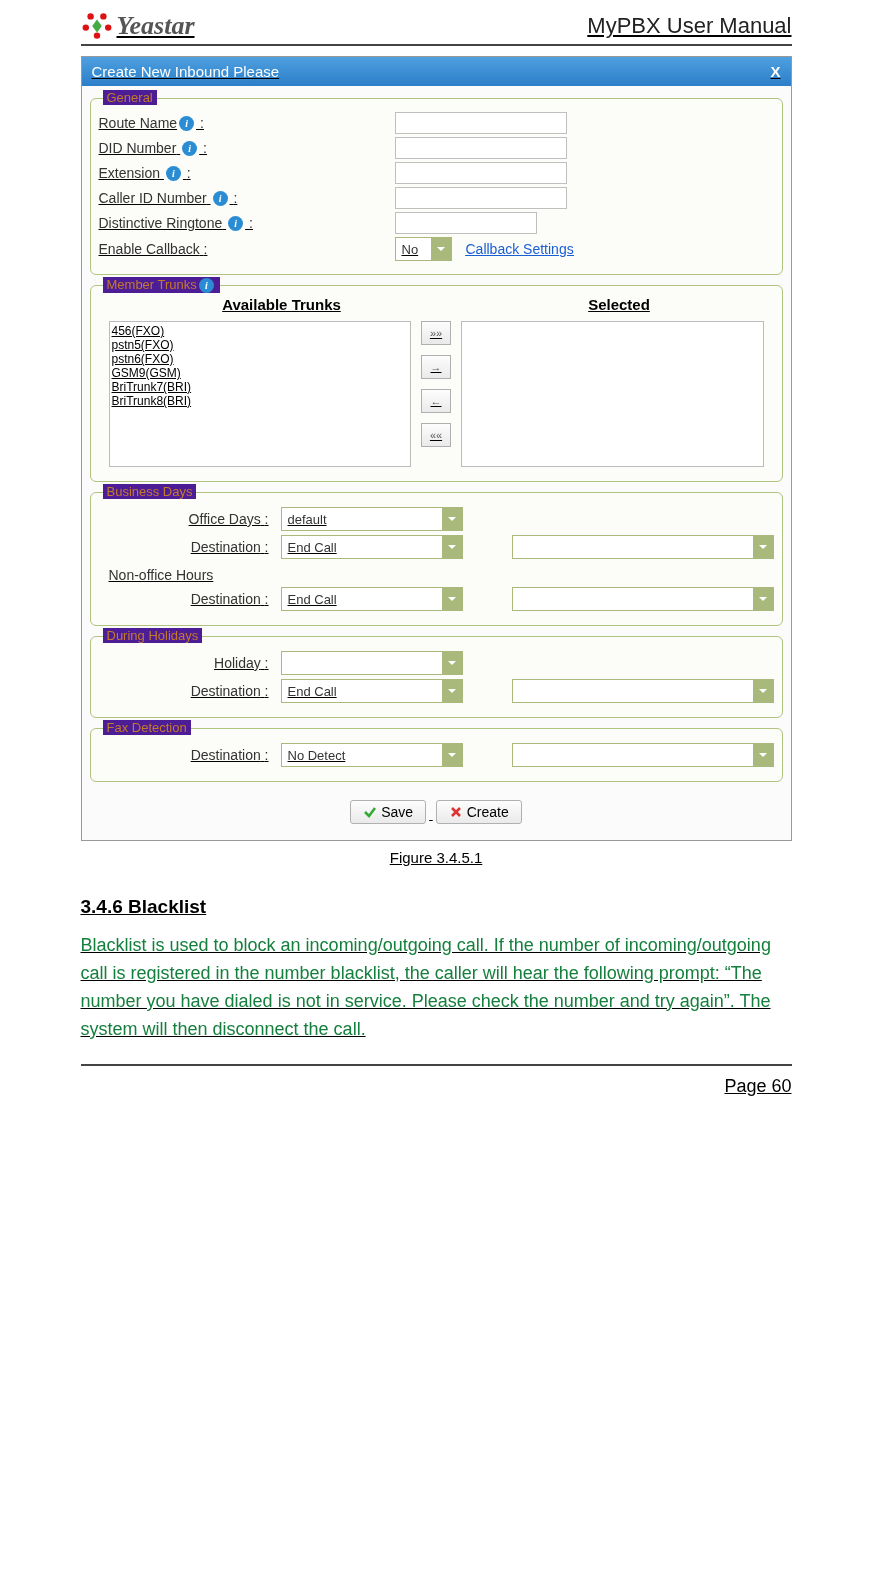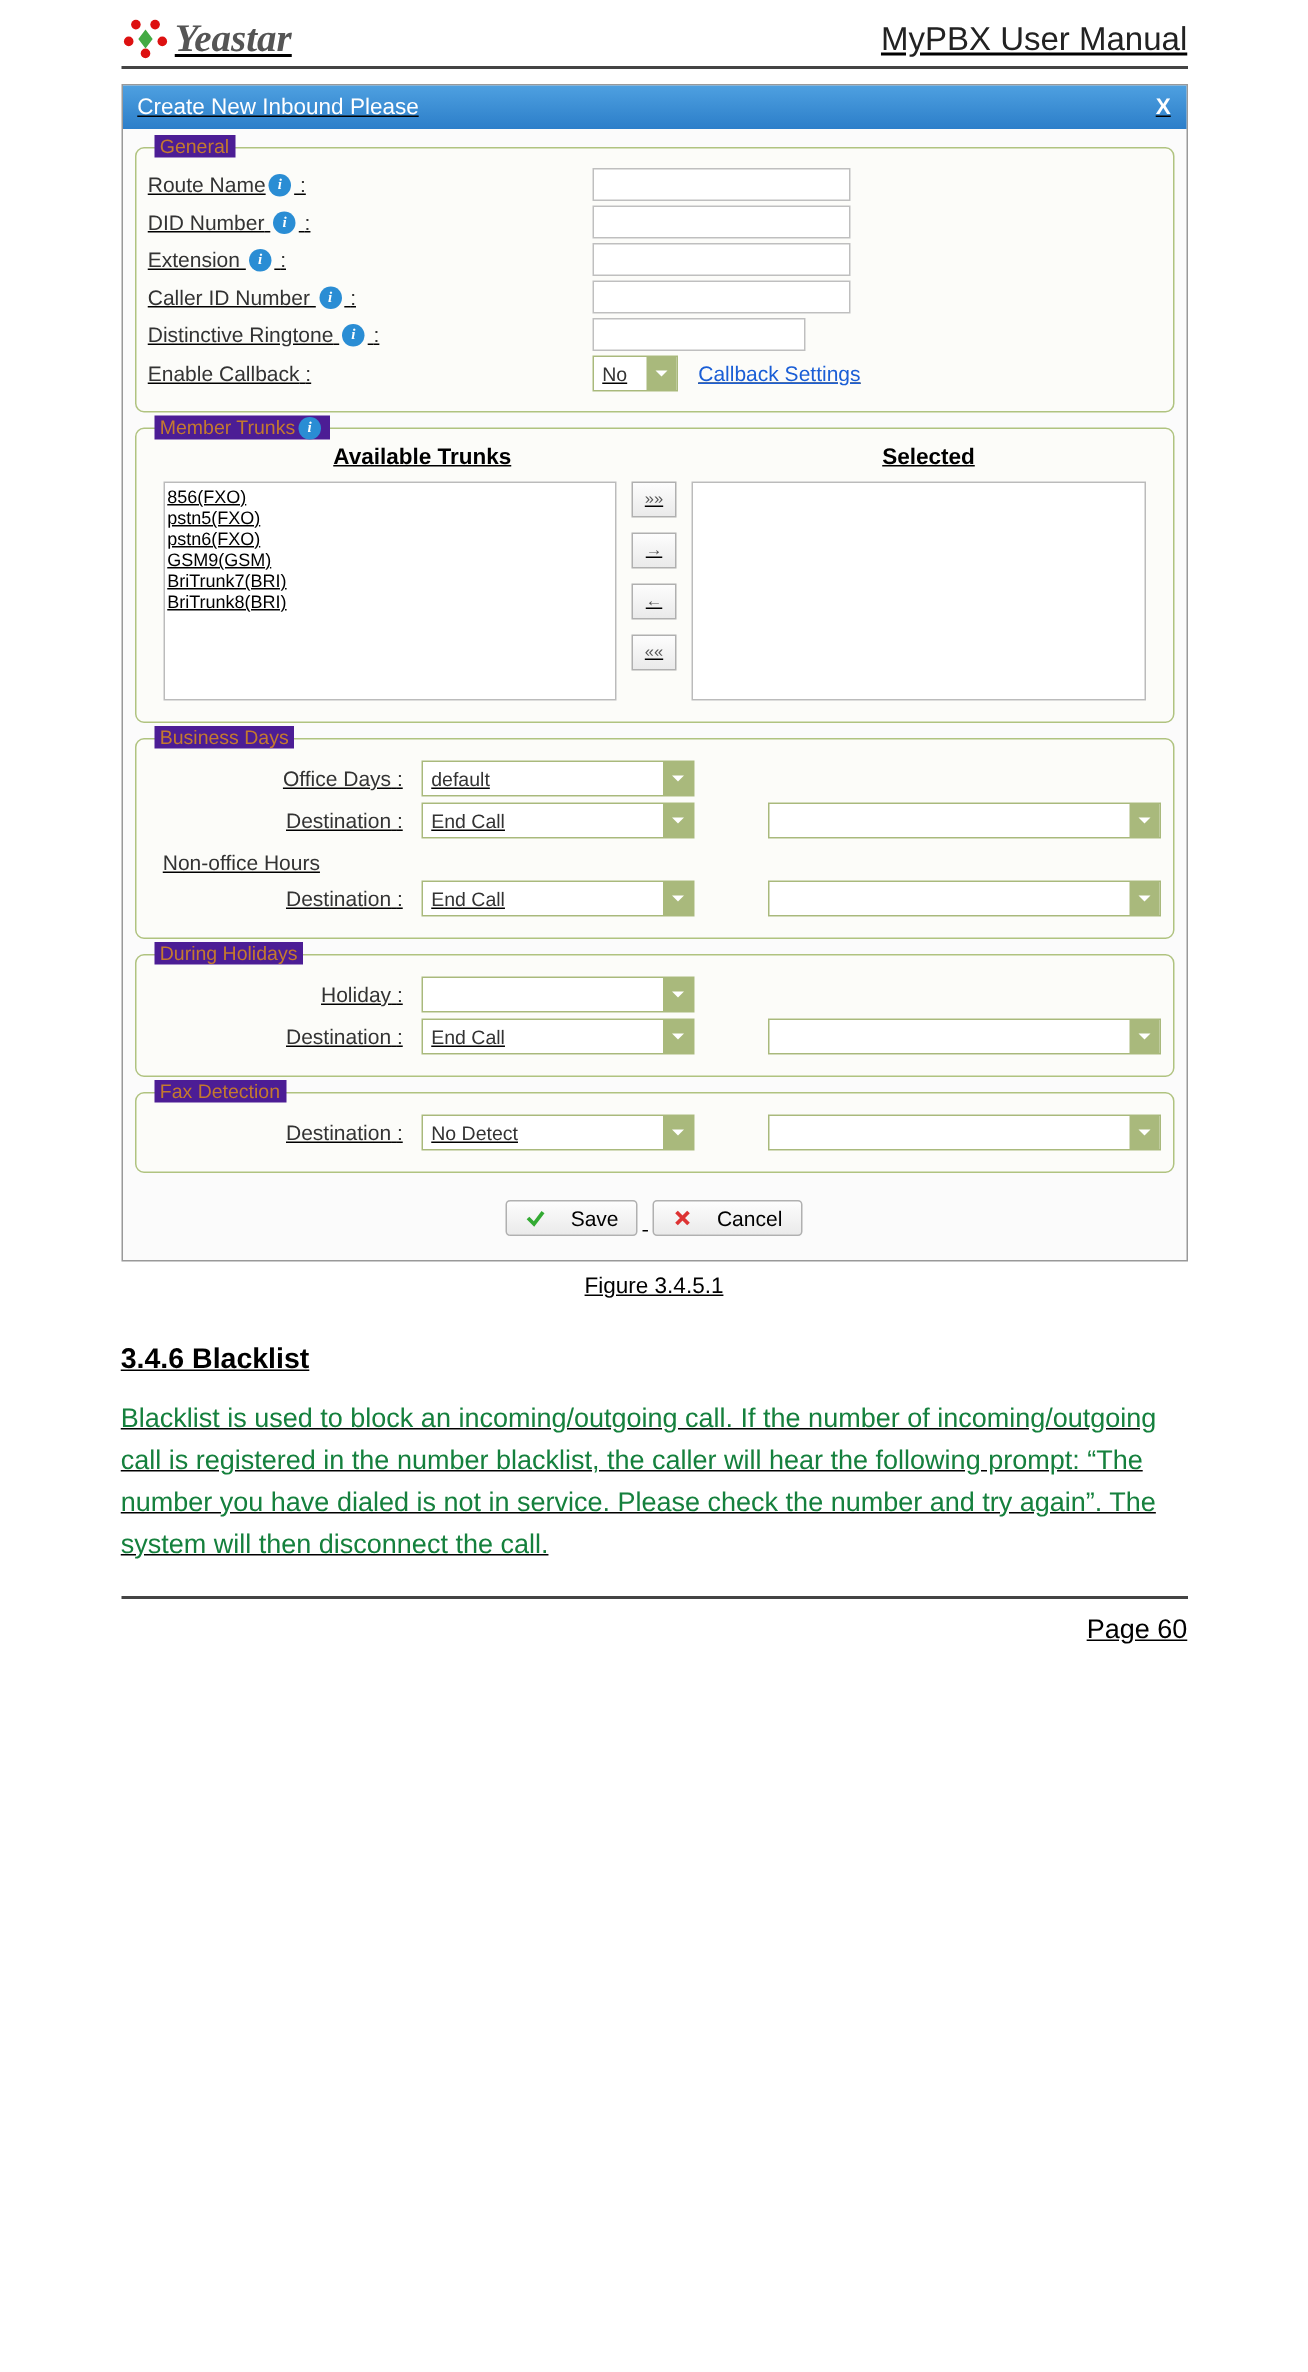--- a/index.html
+++ b/index.html
@@ -198,21 +198,21 @@
   }
   .sel-big { width: 180px; }
   .sel-huge { width: 260px; }
   .actions {
     text-align: center;
     padding: 8px 0;
   }
   .btn {
     display: inline-flex;
     align-items: center;
-    gap: 16px;
+    gap: 4px;
     border: 1px solid #b0b0b0;
     background: linear-gradient(#fdfdfd, #eaeaea);
     padding: 3px 12px;
     font-size: 14px;
     margin: 0 3px;
     border-radius: 3px;
   }
   .figure-caption {
     text-align: center;
     font-size: 15px;
@@ -325,21 +325,21 @@
       <div class="fieldset">
         <div class="legend">
           <span>Member Trunks</span><span class="info-icon">i</span>
         </div>
         <div class="col-heads">
           <span>Available Trunks</span>
           <span>Selected</span>
         </div>
         <div class="trunks-row">
           <div class="list-box">
-            <span class="list-item">856(FXO)</span>
+            <span class="list-item">456(FXO)</span>
             <span class="list-item">pstn5(FXO)</span>
             <span class="list-item">pstn6(FXO)</span>
             <span class="list-item">GSM9(GSM)</span>
             <span class="list-item">BriTrunk7(BRI)</span>
             <span class="list-item">BriTrunk8(BRI)</span>
           </div>
           <div class="transfer-btns">
             <div class="t-btn">»»</div>
             <div class="t-btn">→</div>
             <div class="t-btn">←</div>
@@ -468,21 +468,21 @@
         <span class="btn">
           <svg width="14" height="14" viewBox="0 0 14 14">
               <path d="M2 7 L6 11 L12 3" stroke="#3a3" stroke-width="2.5" fill="none"></path>
             </svg>
           <span>Save</span>
         </span>
         <span class="btn">
           <svg width="14" height="14" viewBox="0 0 14 14">
               <path d="M3 3 L11 11 M11 3 L3 11" stroke="#d33" stroke-width="2.5"></path>
             </svg>
-          <span>Cancel</span>
+          <span>Create</span>
         </span>
       </div>
 
     </div>
   </div>
 
   <div class="figure-caption">Figure 3.4.5.1</div>
 
   <div class="section-title">3.4.6 Blacklist</div>
 

